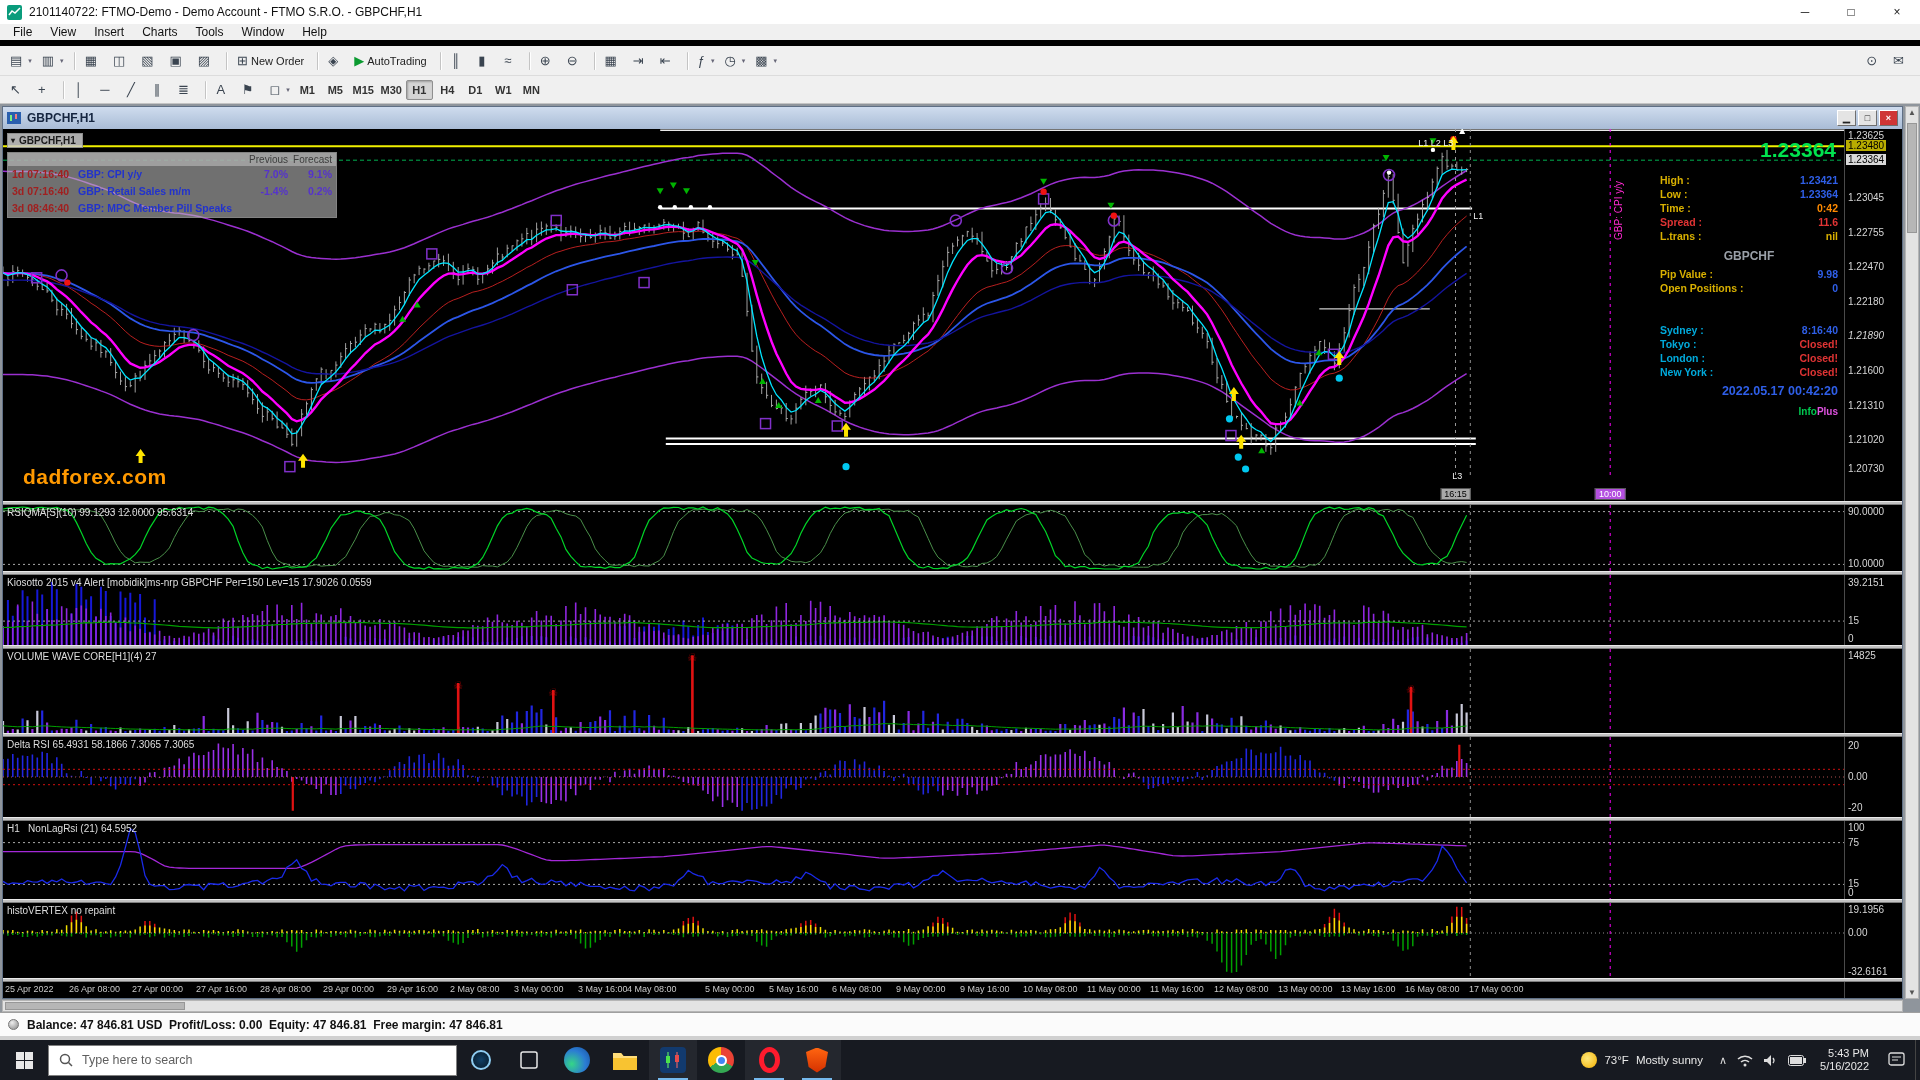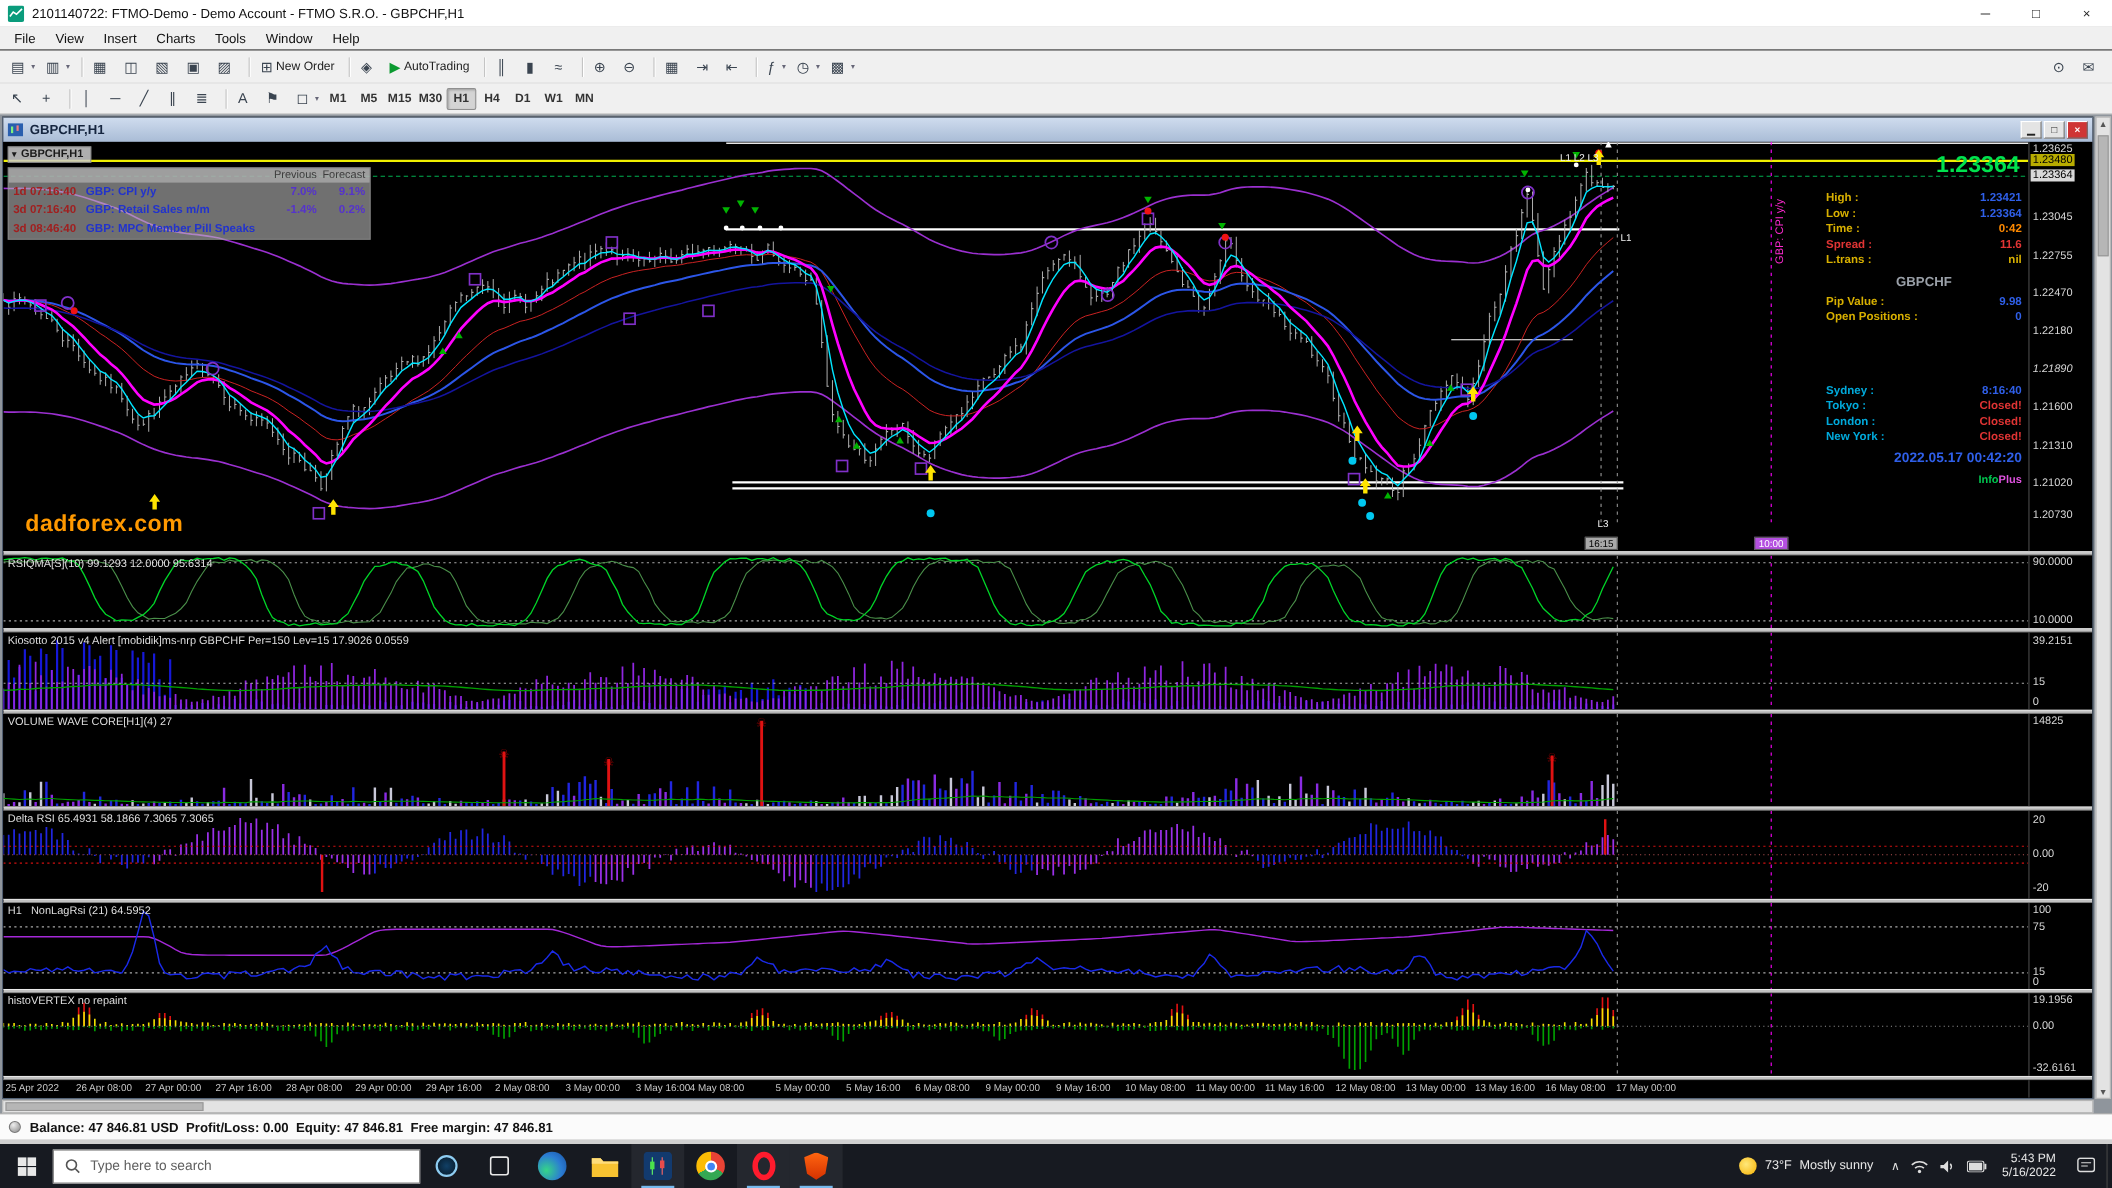--- a/index.html
+++ b/index.html
@@ -4,21 +4,21 @@
 <style>
   *{box-sizing:border-box;margin:0;padding:0}
   body{margin:0;font-family:"Liberation Sans",sans-serif;background:#555;overflow:hidden}
   .screen{position:relative;width:1920px;height:1080px;background:#d4d4d4;overflow:hidden;display:flex;flex-direction:column}
 
   
   .titlebar{height:24px;background:#fff;display:flex;align-items:center;padding-left:7px;gap:7px;flex:none}
   .titlebar .title{font-size:12px;color:#111;white-space:nowrap}
   .win-controls{margin-left:auto;display:flex;height:100%}
   .wc{width:46px;display:flex;align-items:center;justify-content:center;font-size:12px;color:#222}
-  .menubar{height:22px;background:#f0f0f0;display:flex;align-items:center;font-size:12px;flex:none;padding-left:4px;border-bottom:1px solid #000000}
+  .menubar{height:22px;background:#f0f0f0;display:flex;align-items:center;font-size:12px;flex:none;padding-left:4px;border-bottom:6px solid #000000}
   .menu-item{padding:2px 9px;color:#111}
   .toolbar{background:#f0f0f0;display:flex;align-items:center;flex:none;padding:0 6px}
   .t1{height:30px;border-bottom:1px solid #dcdcdc}
   .t2{height:28px;border-bottom:1px solid #c4c4c4}
   .tb-left,.tb-right,.tb-mid{display:flex;align-items:center;gap:2px}
   .tb-right{margin-left:auto}
   .tbtn{height:22px;min-width:24px;display:inline-flex;align-items:center;justify-content:center;gap:3px;padding:0 3px;font-size:13px;color:#3a4450;border:1px solid transparent;border-radius:2px}
   .tbtn .lbl{font-size:11px;color:#222;white-space:nowrap}
   .tbtn .dd{font-size:7px;color:#667}
   .tbtn.sep{min-width:0;width:1px;height:18px;padding:0;background:#c4c4c4;border:none;margin:0 4px;box-shadow:1px 0 0 #fff}
@@ -60,21 +60,21 @@
   .nr-time{width:66px;color:#a02020;font-weight:bold;flex:none}
   .nr-event{flex:1;color:#2233cc;font-weight:bold}
   .nr-prev,.nr-fcst{width:44px;text-align:right;color:#5533cc;font-weight:bold;flex:none}
   .news-head .nr-prev,.news-head .nr-fcst{color:#3c3c3c;font-weight:normal}
   .watermark{position:absolute;left:20px;bottom:12px;z-index:3;font-size:21px;font-weight:bold;color:#ff9900;letter-spacing:.5px}
   .big-price{position:absolute;top:9px;right:8px;z-index:3;font-size:21px;font-weight:bold;color:#00e24e}
   .info-panel{position:absolute;top:44px;right:6px;z-index:3;width:178px;font-size:10.5px;font-weight:bold}
   .info-row{display:flex;justify-content:space-between;line-height:14px}
   .c-gold{color:#d8b000}.c-blue{color:#2f5fe8}.c-red{color:#e03434}.c-orange{color:#ff8a00}.c-cyan{color:#00aadc}
   .ip-symbol{text-align:center;color:#9aa0a8;font-size:12px;margin:6px 0 4px}
-  .ip-sess{margin-top:53px}
+  .ip-sess{margin-top:28px}
   .ip-stamp{margin-top:5px;text-align:right;color:#2f5fe8;font-size:12.5px}
   .ip-brand{margin-top:8px;text-align:right;font-size:10px}
   .b-a{color:#00c850}.b-b{color:#e052e0}
   .vlabel{position:absolute;z-index:3;left:calc(87.3% + 3px);top:52px;writing-mode:vertical-rl;transform:rotate(180deg);font-size:10px;color:#ff2ad2}
   .ctag{position:absolute;z-index:3;bottom:1px;transform:translateX(-50%);font-size:9px;padding:0 3px;border:1px solid #555;white-space:nowrap}
   .t1615{left:78.9%;background:#a8a8a8;color:#000}
   .t0800{left:87.3%;background:#b44fe0;color:#fff}
   .lvl{position:absolute;z-index:3;font-size:9px;color:#f0f0f0;white-space:nowrap}
   .lv-top{left:calc(79.7% - 52px);top:9px}
   .lv-mid{left:calc(79.7% + 3px);top:82px}
@@ -93,21 +93,21 @@
   .splitter{height:4px;background:#d0d0d0;flex:none}
   .statusbar{height:26px;background:#f0f0f0;display:flex;align-items:center;gap:3px;padding:2px 3px;flex:none;font-size:11.5px;color:#222}
   .sseg{height:20px;display:flex;align-items:center;padding:0 8px;border:1px solid;border-color:#a8a8a8 #fff #fff #a8a8a8;white-space:pre;overflow:hidden}
   .sseg.help{flex:1}
   .bars{display:flex;align-items:flex-end;gap:1px;margin-right:6px}
   .bars span{width:3px;background:#2ba52b;display:block}
 
   
   .taskbar{height:40px;background:#171a21;display:flex;align-items:center;flex:none;color:#e8e8e8}
   .tb-start{width:48px;height:100%;display:flex;align-items:center;justify-content:center}
-  .tb-search{width:334px;height:31px;background:#fff;border:1px solid #808080;display:flex;align-items:center;gap:9px;padding:0 10px;color:#5f5f5f;font-size:12.5px}
+  .tb-search{width:409px;height:31px;background:#fff;border:1px solid #808080;display:flex;align-items:center;gap:9px;padding:0 10px;color:#5f5f5f;font-size:12.5px}
   .tb-ico{width:48px;height:100%;display:flex;align-items:center;justify-content:center;position:relative}
   .tb-ico.active::after{content:"";position:absolute;bottom:0;left:9px;right:9px;height:2px;background:#76b9ed}
   .tb-ico.active{background:rgba(255,255,255,.06)}
   .cortana{width:20px;height:20px;border-radius:50%;border:2px solid #8ecdf2;background:radial-gradient(circle,#114066,#071826)}
   .edge{width:26px;height:26px;border-radius:50%;background:radial-gradient(circle at 30% 65%,#35d687,#2b7cd3 55%,#174f9e)}
   .chrome{width:26px;height:26px;border-radius:50%;background:conic-gradient(#ea4335 0 33%,#34a853 33% 66%,#fbbc05 66% 100%);display:flex;align-items:center;justify-content:center}
   .chrome-in{width:11px;height:11px;border-radius:50%;background:#4285f4;border:2px solid #fff}
   .opera{width:21px;height:26px;border-radius:50%;border:5px solid #ff1b2d}
   .brave{width:22px;height:25px;background:linear-gradient(#ff6510,#d43000);clip-path:polygon(50% 0,100% 18%,88% 78%,50% 100%,12% 78%,0 18%)}
   .tb-spacer{flex:1}

